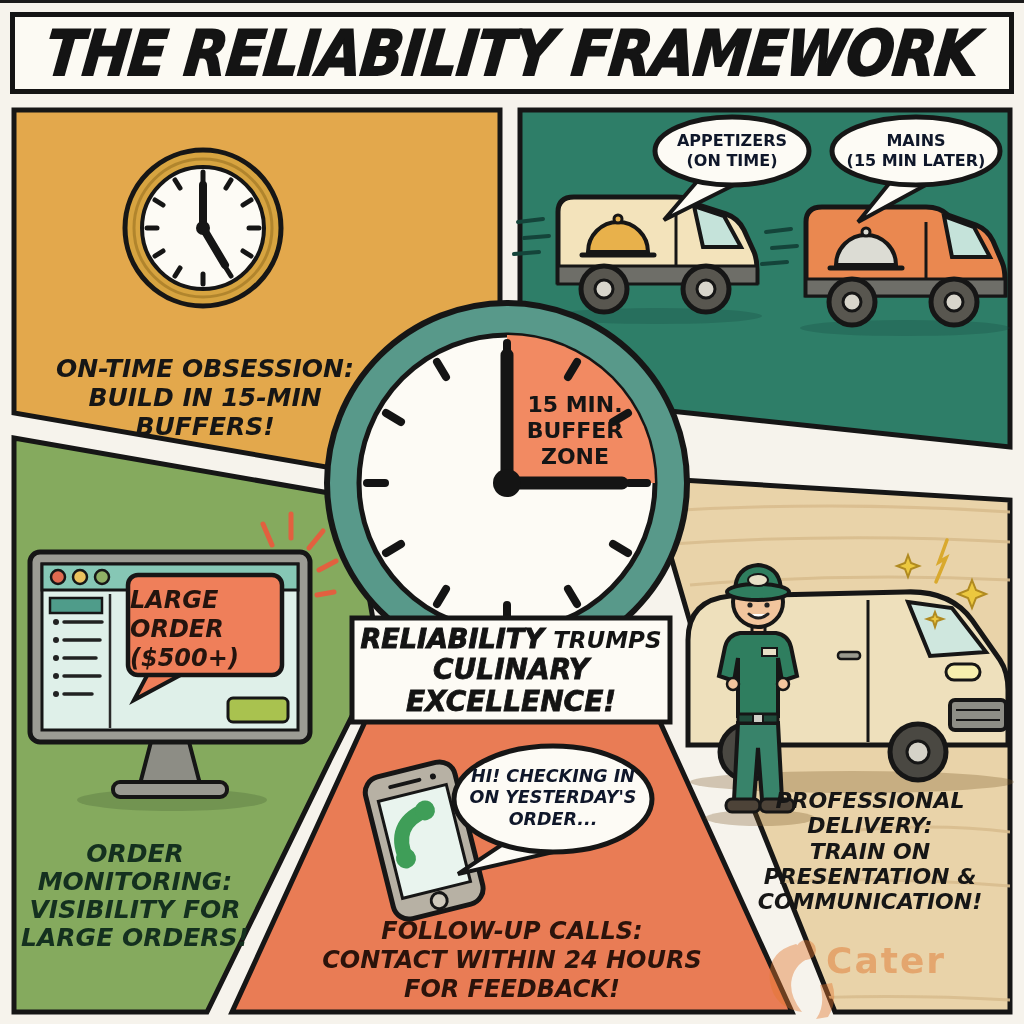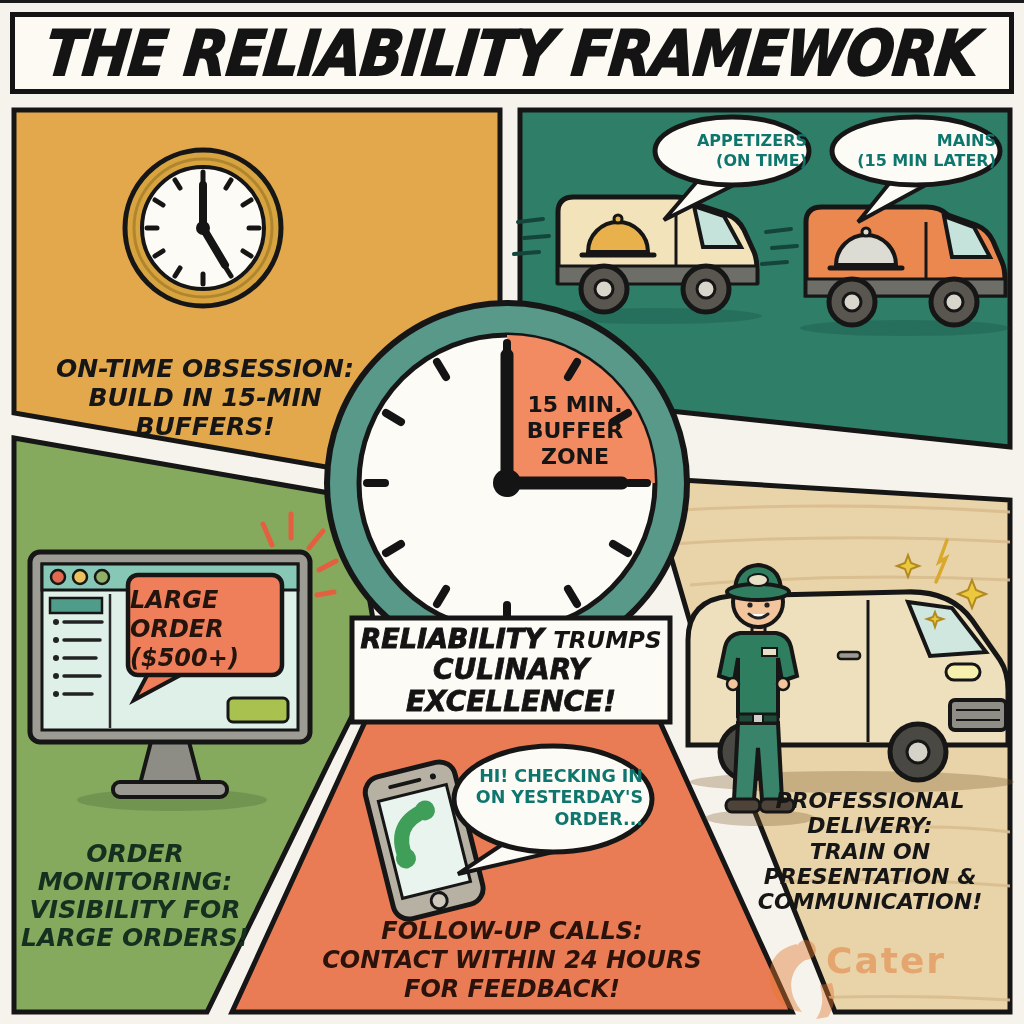--- a/index.html
+++ b/index.html
@@ -7,21 +7,21 @@
          font-family:"DejaVu Sans",sans-serif;}
   .stage svg{position:absolute;left:0;top:0;}
   .title-box{position:absolute;left:10px;top:12px;width:1004px;height:82px;box-sizing:border-box;
              background:#fcfaf3;border:5px solid #141414;display:flex;align-items:center;justify-content:center;}
   .title{font-size:56px;font-weight:bold;font-style:italic;color:#141414;white-space:nowrap;
          transform:skewX(-6deg) scaleY(1.12);-webkit-text-stroke:1.6px #141414;letter-spacing:-1px;}
   .cap{position:absolute;white-space:pre-line;text-align:center;font-style:italic;font-weight:bold;
        color:#161616;line-height:1.16;}
   .cap.dkgreen{color:#14301f;}
   .cap.dkteal{color:#0e2b21;}
-  .bubble-text{position:absolute;white-space:pre-line;text-align:right;font-weight:bold;color:#0f766e;line-height:1.22;}
+  .bubble-text{position:absolute;white-space:pre-line;text-align:center;font-weight:bold;color:#0f172a;line-height:1.22;}
   .banner-text{position:absolute;left:357px;top:624px;width:308px;height:94px;display:flex;flex-direction:column;
                align-items:center;justify-content:flex-start;font-style:italic;color:#141414;line-height:1.12;text-align:center;}
   .banner-text .l1{font-size:27px;font-weight:bold;white-space:nowrap;}
   .banner-text .l1 .strong{-webkit-text-stroke:1px #141414;}
   .banner-text .l1 .rest{font-size:23px;}
   .banner-text .l2{font-size:28px;font-weight:bold;-webkit-text-stroke:0.8px #141414;}
   .wedge-label{position:absolute;left:505px;top:392px;width:140px;font-size:22px;font-weight:bold;
                color:#151515;white-space:pre-line;text-align:center;line-height:1.18;}
   .alert-label{position:absolute;left:130px;top:586px;width:150px;font-size:24px;font-weight:bold;font-style:italic;
                color:#24140e;white-space:pre-line;line-height:1.2;}
@@ -284,21 +284,21 @@
 
 <div class="alert-label">LARGE
 ORDER
 ($500+)</div>
 
 <div class="cap dkgreen" style="left:5px;top:840px;width:260px;font-size:25px;line-height:1.12;">ORDER
 MONITORING:
 VISIBILITY FOR
 LARGE ORDERS!</div>
 
-<div class="bubble-text" style="left:463px;top:766px;width:180px;font-size:17.5px;">HI! CHECKING IN
+<div class="bubble-text" style="left:463px;top:766px;width:180px;font-size:17.5px;font-style:italic;">HI! CHECKING IN
 ON YESTERDAY'S
 ORDER...</div>
 
 <div class="cap" style="left:312px;top:917px;width:400px;font-size:24px;line-height:1.2;color:#2b130b;">FOLLOW-UP CALLS:
 CONTACT WITHIN 24 HOURS
 FOR FEEDBACK!</div>
 
 <div class="cap" style="left:720px;top:788px;width:300px;font-size:22px;line-height:1.15;">PROFESSIONAL
 DELIVERY:
 TRAIN ON

